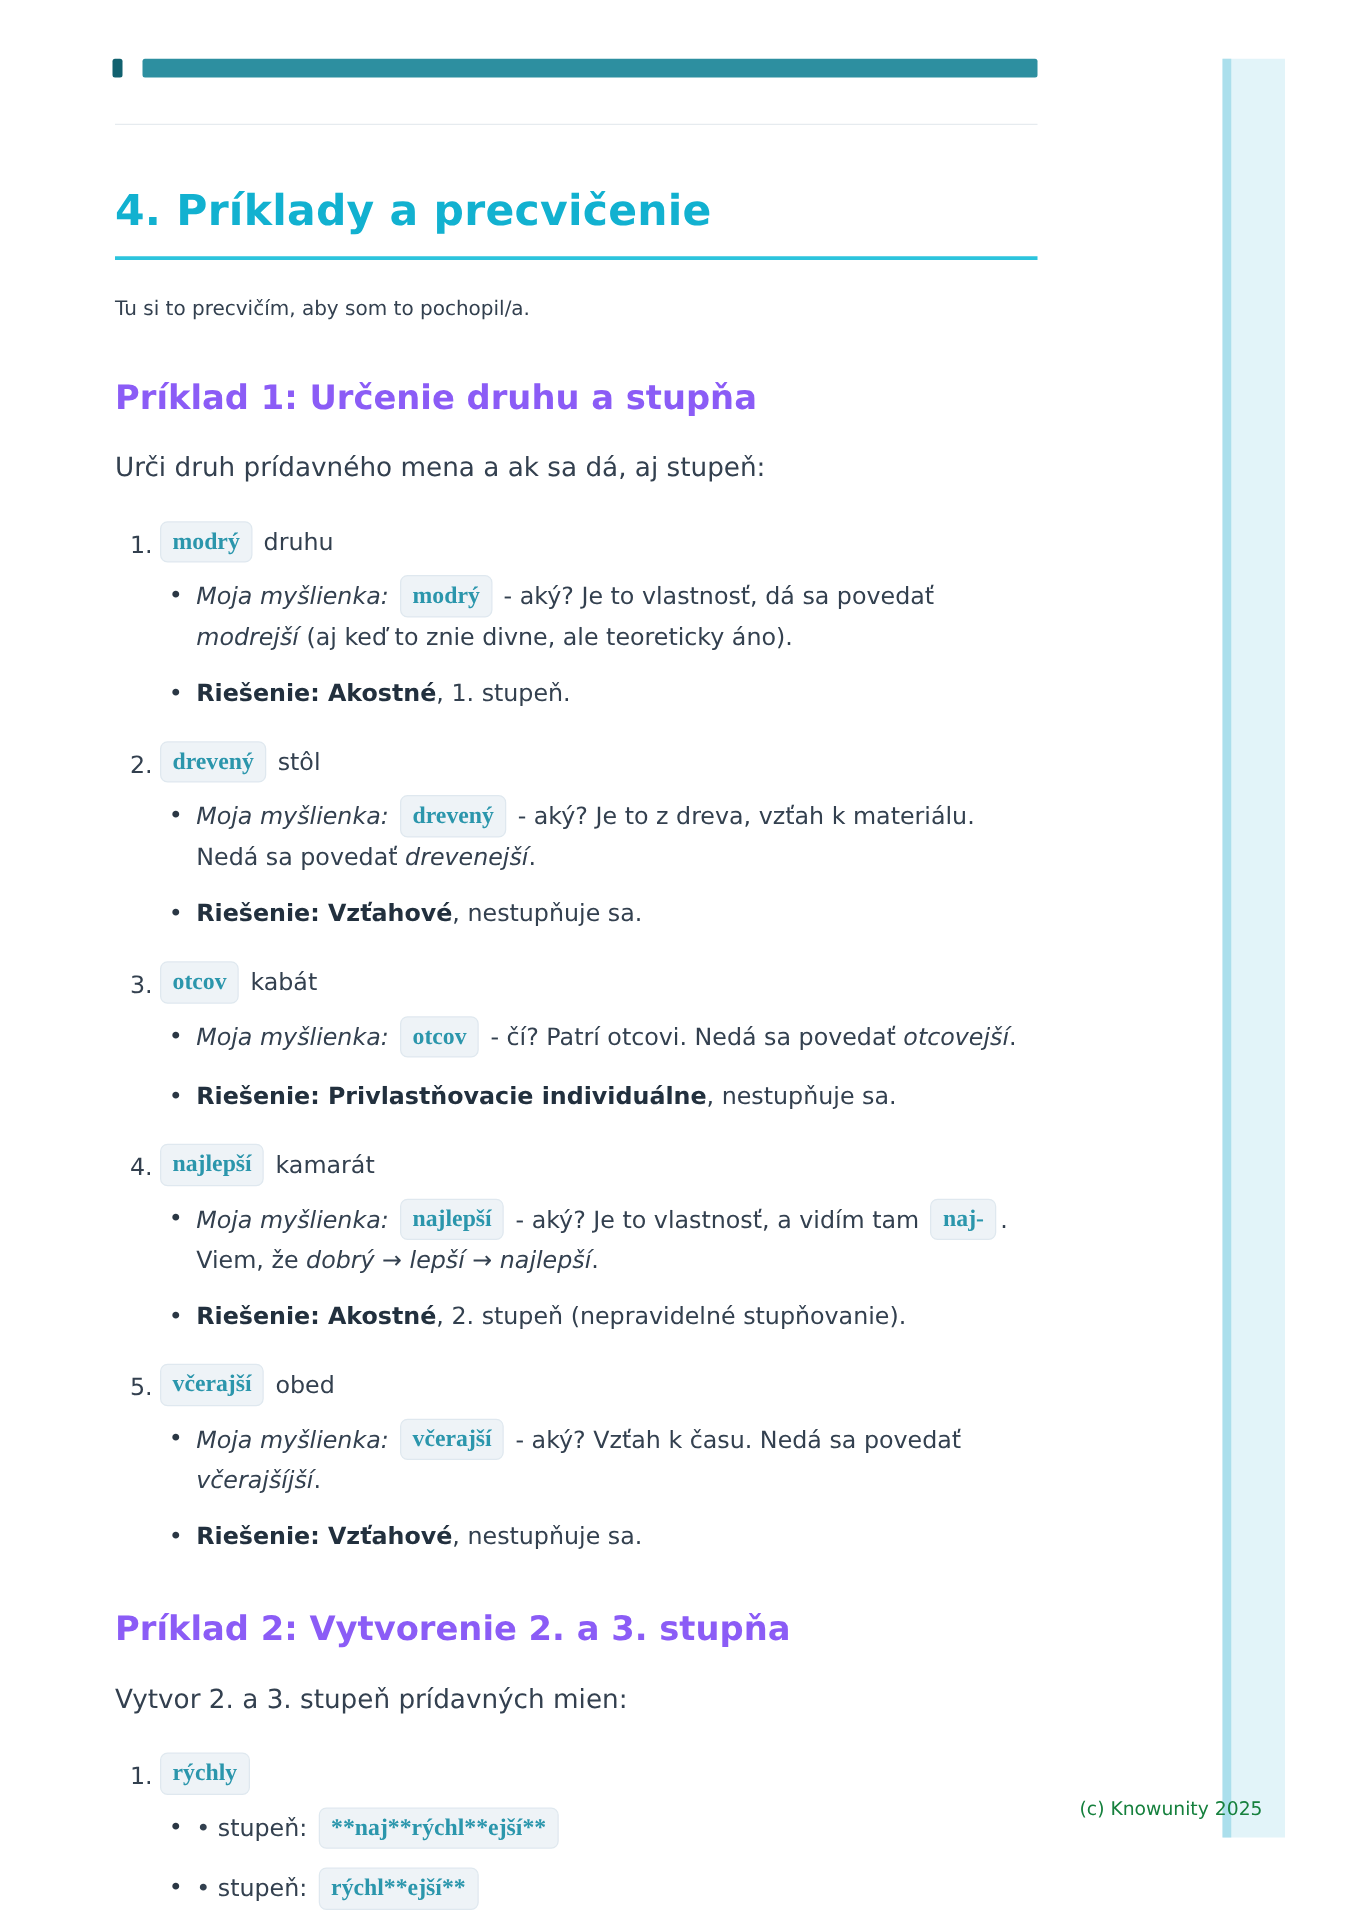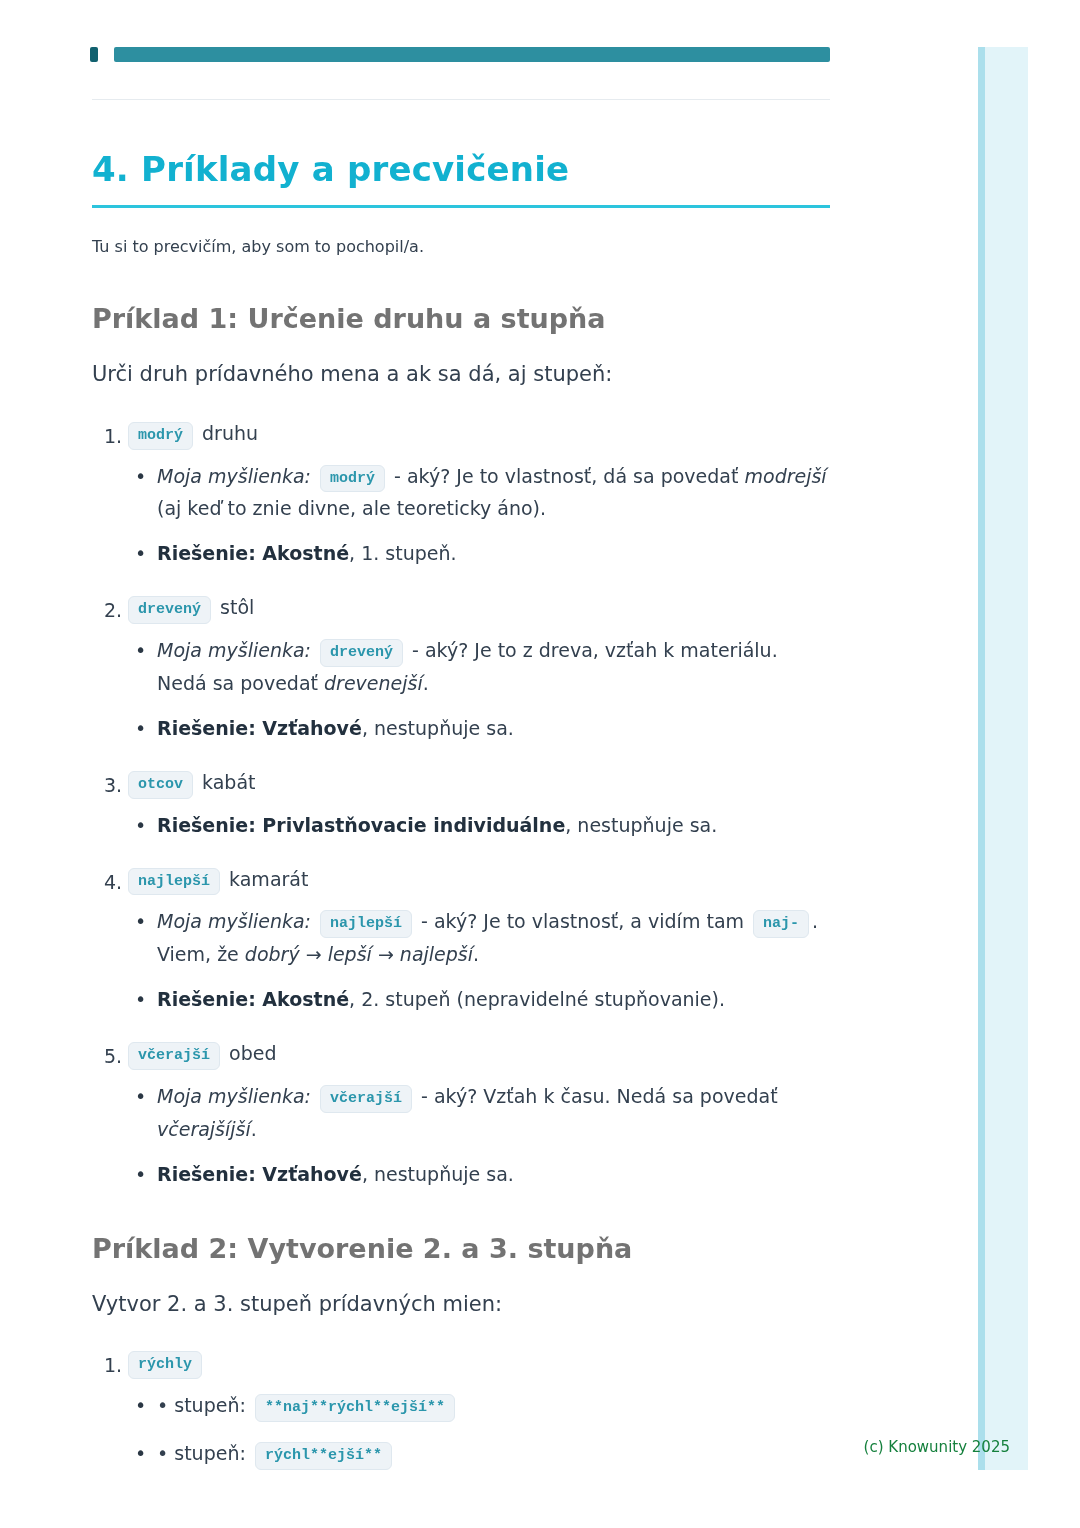--- a/index.html
+++ b/index.html
@@ -11,34 +11,34 @@
   .deco-notch{position:absolute;left:90px;top:47px;width:8px;height:15px;background:#11616f;border-radius:2px;}
   .deco-top-bar{position:absolute;left:114px;top:47px;width:716px;height:15px;background:#2d8fa0;border-radius:2px;}
   .deco-divider{position:absolute;left:92px;top:99px;width:738px;height:1px;background:#e6ebef;}
   .deco-strip{position:absolute;top:47px;right:52px;width:43px;height:1423px;background:#e2f4f9;border-left:7px solid #abdfec;}
   .content{position:relative;padding:112px 250px 0 92px;z-index:1;}
   h1.page-title{
     margin:36px 0 0;font-size:34px;font-weight:700;line-height:1.25;color:#12b1d0;
     border-bottom:3px solid #2cc4dd;padding-bottom:14px;letter-spacing:.2px;
   }
   .intro{margin:26px 0 0;font-size:16px;line-height:1.6;}
-  .section-heading{margin:42px 0 0;font-size:27px;font-weight:700;line-height:1.3;color:#737373;}
+  .section-heading{margin:42px 0 0;font-size:27px;font-weight:700;line-height:1.3;color:#8b5cf6;}
   .section-lead{margin:22px 0 0;font-size:21px;line-height:1.6;}
   ol.item-list{list-style:none;margin:26px 0 0;padding:0;}
   .item{position:relative;padding-left:33px;margin-bottom:24px;font-size:19px;line-height:1.58;}
   .item-number{position:absolute;left:12px;top:3px;color:#33404f;}
   .bullets{list-style:none;margin:10px 0 0;padding:0;}
   .bullet{position:relative;padding-left:32px;font-size:19px;line-height:1.58;}
   .bullet + .bullet{margin-top:15px;}
   .bullet::before{content:"\2022";position:absolute;left:10px;top:0;color:#2a3744;}
   .chip{
     display:inline-block;padding:2px 9px;margin:0 3px;border-radius:6px;
     background:#eef3f7;border:1px solid #dfe8ef;color:#2b96ac;
-    font-family:Liberation Mono, monospace;
-    font-size:15px;font-weight:700;line-height:1.45;transform:translateY(-1px);
+    font-family:Liberation Serif, serif;
+    font-size:19px;font-weight:700;line-height:1.45;transform:translateY(-1px);
   }
   em{}
   strong{font-weight:700;color:#22303e;}
   .footer{position:absolute;top:1438px;right:70px;font-size:15px;color:#15803d;z-index:2;}
 </style>
 </head>
 <body>
 
 <div class="page">
   <div class="deco-notch"></div>
@@ -71,20 +71,21 @@
   <li class="bullet"><span class="bullet-text"><em>Moja myšlienka:</em><span> </span><code class="chip">drevený</code><span> - aký? Je to z dreva, vzťah k materiálu. Nedá sa povedať </span><em>drevenejší</em><span>.</span></span></li>
 
   <li class="bullet"><span class="bullet-text"><strong>Riešenie: Vzťahové</strong><span>, nestupňuje sa.</span></span></li>
 </ul>
   </li>
 
   <li class="item">
     <span class="item-number">3.</span>
     <span class="item-title-text"><code class="chip">otcov</code><span> kabát</span></span>
     <ul class="bullets">
+  <li class="bullet"><span class="bullet-text"><em>Moja myšlienka:</em><span> </span><code class="chip">otcov</code><span> - čí? Patrí otcovi. Nedá sa povedať </span><em>otcovejší</em><span>.</span></span></li>
 
   <li class="bullet"><span class="bullet-text"><strong>Riešenie: Privlastňovacie individuálne</strong><span>, nestupňuje sa.</span></span></li>
 </ul>
   </li>
 
   <li class="item">
     <span class="item-number">4.</span>
     <span class="item-title-text"><code class="chip">najlepší</code><span> kamarát</span></span>
     <ul class="bullets">
   <li class="bullet"><span class="bullet-text"><em>Moja myšlienka:</em><span> </span><code class="chip">najlepší</code><span> - aký? Je to vlastnosť, a vidím tam </span><code class="chip">naj-</code><span>. Viem, že </span><em>dobrý → lepší → najlepší</em><span>.</span></span></li>

